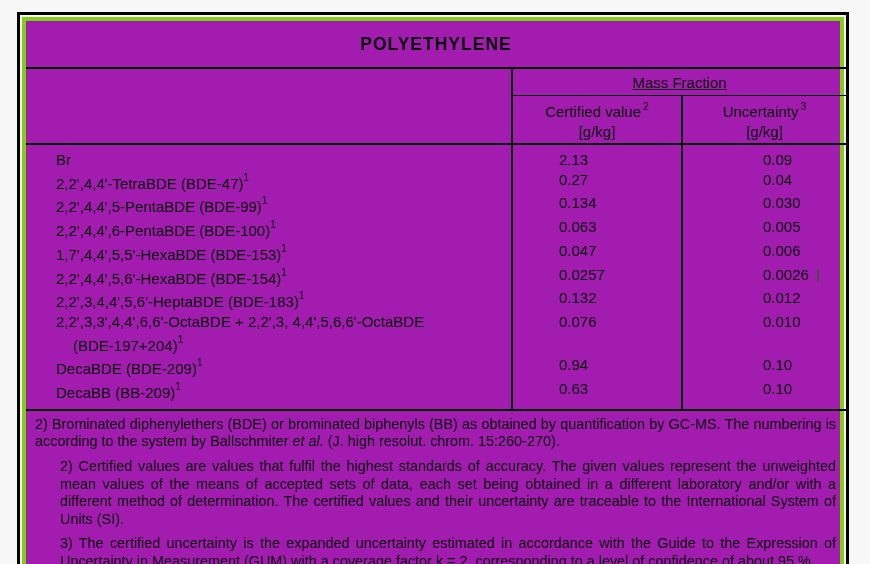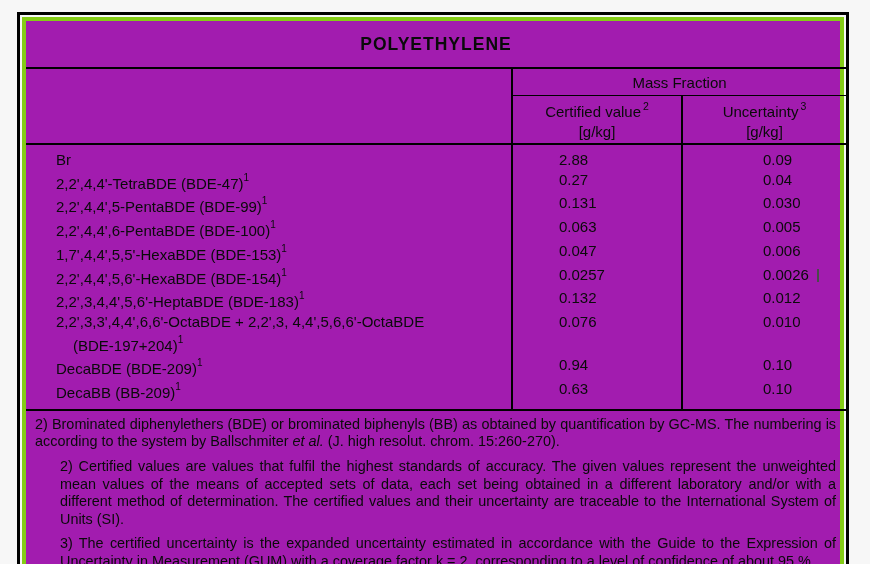--- a/index.html
+++ b/index.html
@@ -46,20 +46,21 @@
   .blank-head {
     border-right: 2px solid #000;
     border-bottom: 2px solid #000;
   }
   .mf-cell {
     height: 26px;
     text-align: center;
     vertical-align: middle;
     font-size: 15px;
     border-bottom: 1px solid #000;
+    text-decoration: underline;
   }
   .colhead {
     height: 47px;
     text-align: center;
     vertical-align: middle;
     font-size: 15px;
     line-height: 20px;
     border-bottom: 2px solid #000;
   }
   .colhead.first { border-right: 2px solid #000; }
@@ -139,33 +140,33 @@
         </td>
         <td class="colhead">
           <span>Uncertainty</span><sup class="fnref">3</sup>
           <br>
           <span>[g/kg]</span>
         </td>
       </tr>
 
       <tr class="data first">
         <td class="name-cell"><span>Br</span></td>
-        <td class="cert-cell">2.88</td>
+        <td class="cert-cell">2.13</td>
         <td class="unc-cell">0.09</td>
       </tr>
 
       <tr class="data">
         <td class="name-cell"><span>2,2',4,4'-TetraBDE (BDE-47)</span><sup class="row-sup">1</sup></td>
         <td class="cert-cell">0.27</td>
         <td class="unc-cell">0.04</td>
       </tr>
 
       <tr class="data">
         <td class="name-cell"><span>2,2',4,4',5-PentaBDE (BDE-99)</span><sup class="row-sup">1</sup></td>
-        <td class="cert-cell">0.131</td>
+        <td class="cert-cell">0.134</td>
         <td class="unc-cell">0.030</td>
       </tr>
 
       <tr class="data">
         <td class="name-cell"><span>2,2',4,4',6-PentaBDE (BDE-100)</span><sup class="row-sup">1</sup></td>
         <td class="cert-cell">0.063</td>
         <td class="unc-cell">0.005</td>
       </tr>
 
       <tr class="data">

